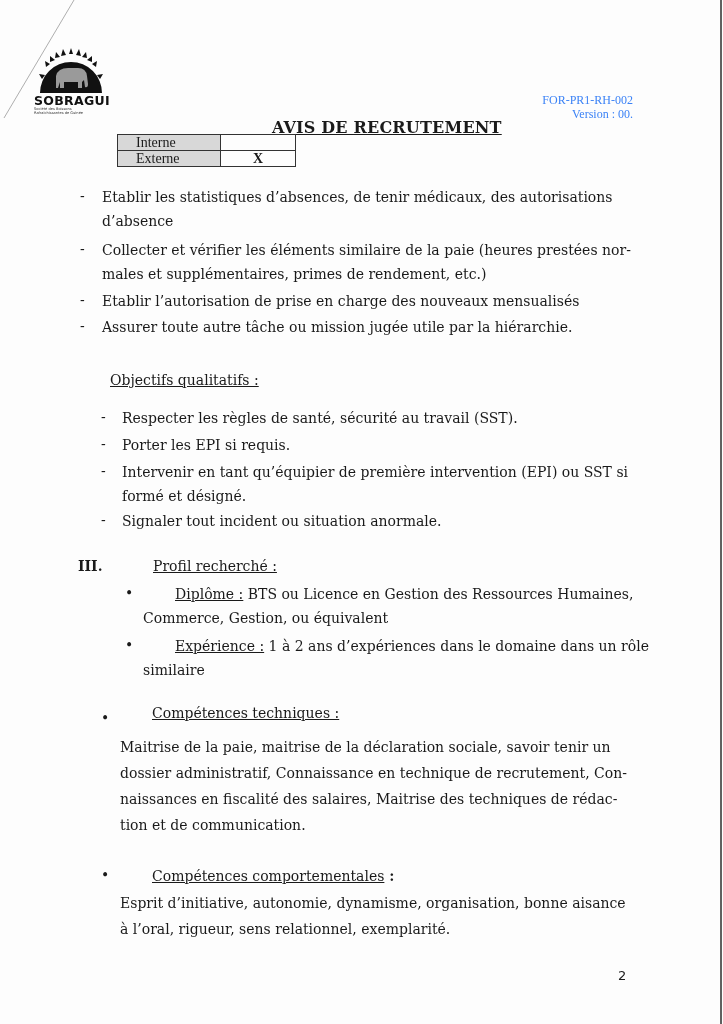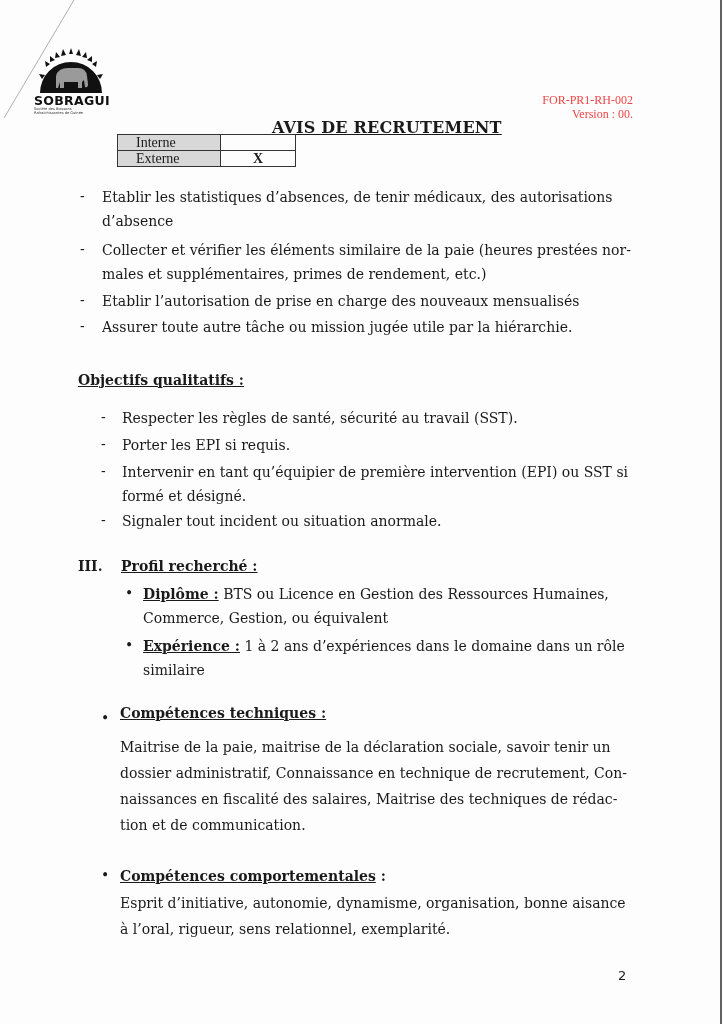--- a/index.html
+++ b/index.html
@@ -8,29 +8,29 @@
     background: #fdfdfd;
     font-family: "DejaVu Serif", "Liberation Serif", serif;
     color: #1a1a1a;
   }
   .scan-edge { position: absolute; right: 1px; top: 0; width: 2px; height: 1024px; background: #3a3a3a; opacity: .8; }
   .diag { position: absolute; left: 0; top: 0; width: 80px; height: 120px; }
   .logo { position: absolute; left: 34px; top: 46px; width: 90px; }
   .logo svg { display: block; margin-left: 2px; }
   .logo-name { font-family: "DejaVu Sans", sans-serif; font-weight: bold; font-size: 12.5px; letter-spacing: .3px; color: #111; margin-top: 0px; line-height: 13px; }
   .logo-sub { font-family: "DejaVu Sans", sans-serif; font-size: 3.6px; line-height: 4.4px; color: #333; width: 82px; }
-  .ref { position: absolute; right: 90px; top: 93px; text-align: right; font-family: "Liberation Serif", serif; font-size: 12px; line-height: 14px; color: #ef4444; }
+  .ref { position: absolute; right: 90px; top: 93px; text-align: right; font-family: "Liberation Serif", serif; font-size: 12px; line-height: 14px; color: #3b82f6; }
   .title { position: absolute; left: 272px; top: 118px; font-family: "DejaVu Serif", serif; font-weight: bold; font-size: 16px; text-decoration: underline; letter-spacing: .2px; }
   table.type { position: absolute; left: 117px; top: 134px; border-collapse: collapse; font-family: "Liberation Serif", serif; font-size: 14px; }
   table.type td { border: 1px solid #333; height: 15px; padding: 0 18px; line-height: 15px; }
   table.type td.lbl { background: #d8d8d8; width: 66px; }
   table.type td.val { width: 38px; text-align: center; font-weight: bold; }
   .p { position: absolute; font-size: 14px; line-height: 24px; white-space: nowrap; }
   .dash { position: absolute; font-size: 14px; }
-  .h { font-weight: bold; text-decoration: underline; }
+  .h { font-weight: normal; text-decoration: underline; margin-left: 32px; }
   .bullet { position: absolute; font-size: 14px; }
   .pageno { position: absolute; left: 618px; top: 968px; font-family: "DejaVu Sans", sans-serif; font-size: 13px; }
 </style>
 </head>
 <body>
 
 <div class="scan-edge"></div>
 <svg class="diag" viewBox="0 0 80 120">
     <line x1="74" y1="0" x2="4" y2="118" stroke="#999" stroke-width="0.8"></line>
   </svg>

